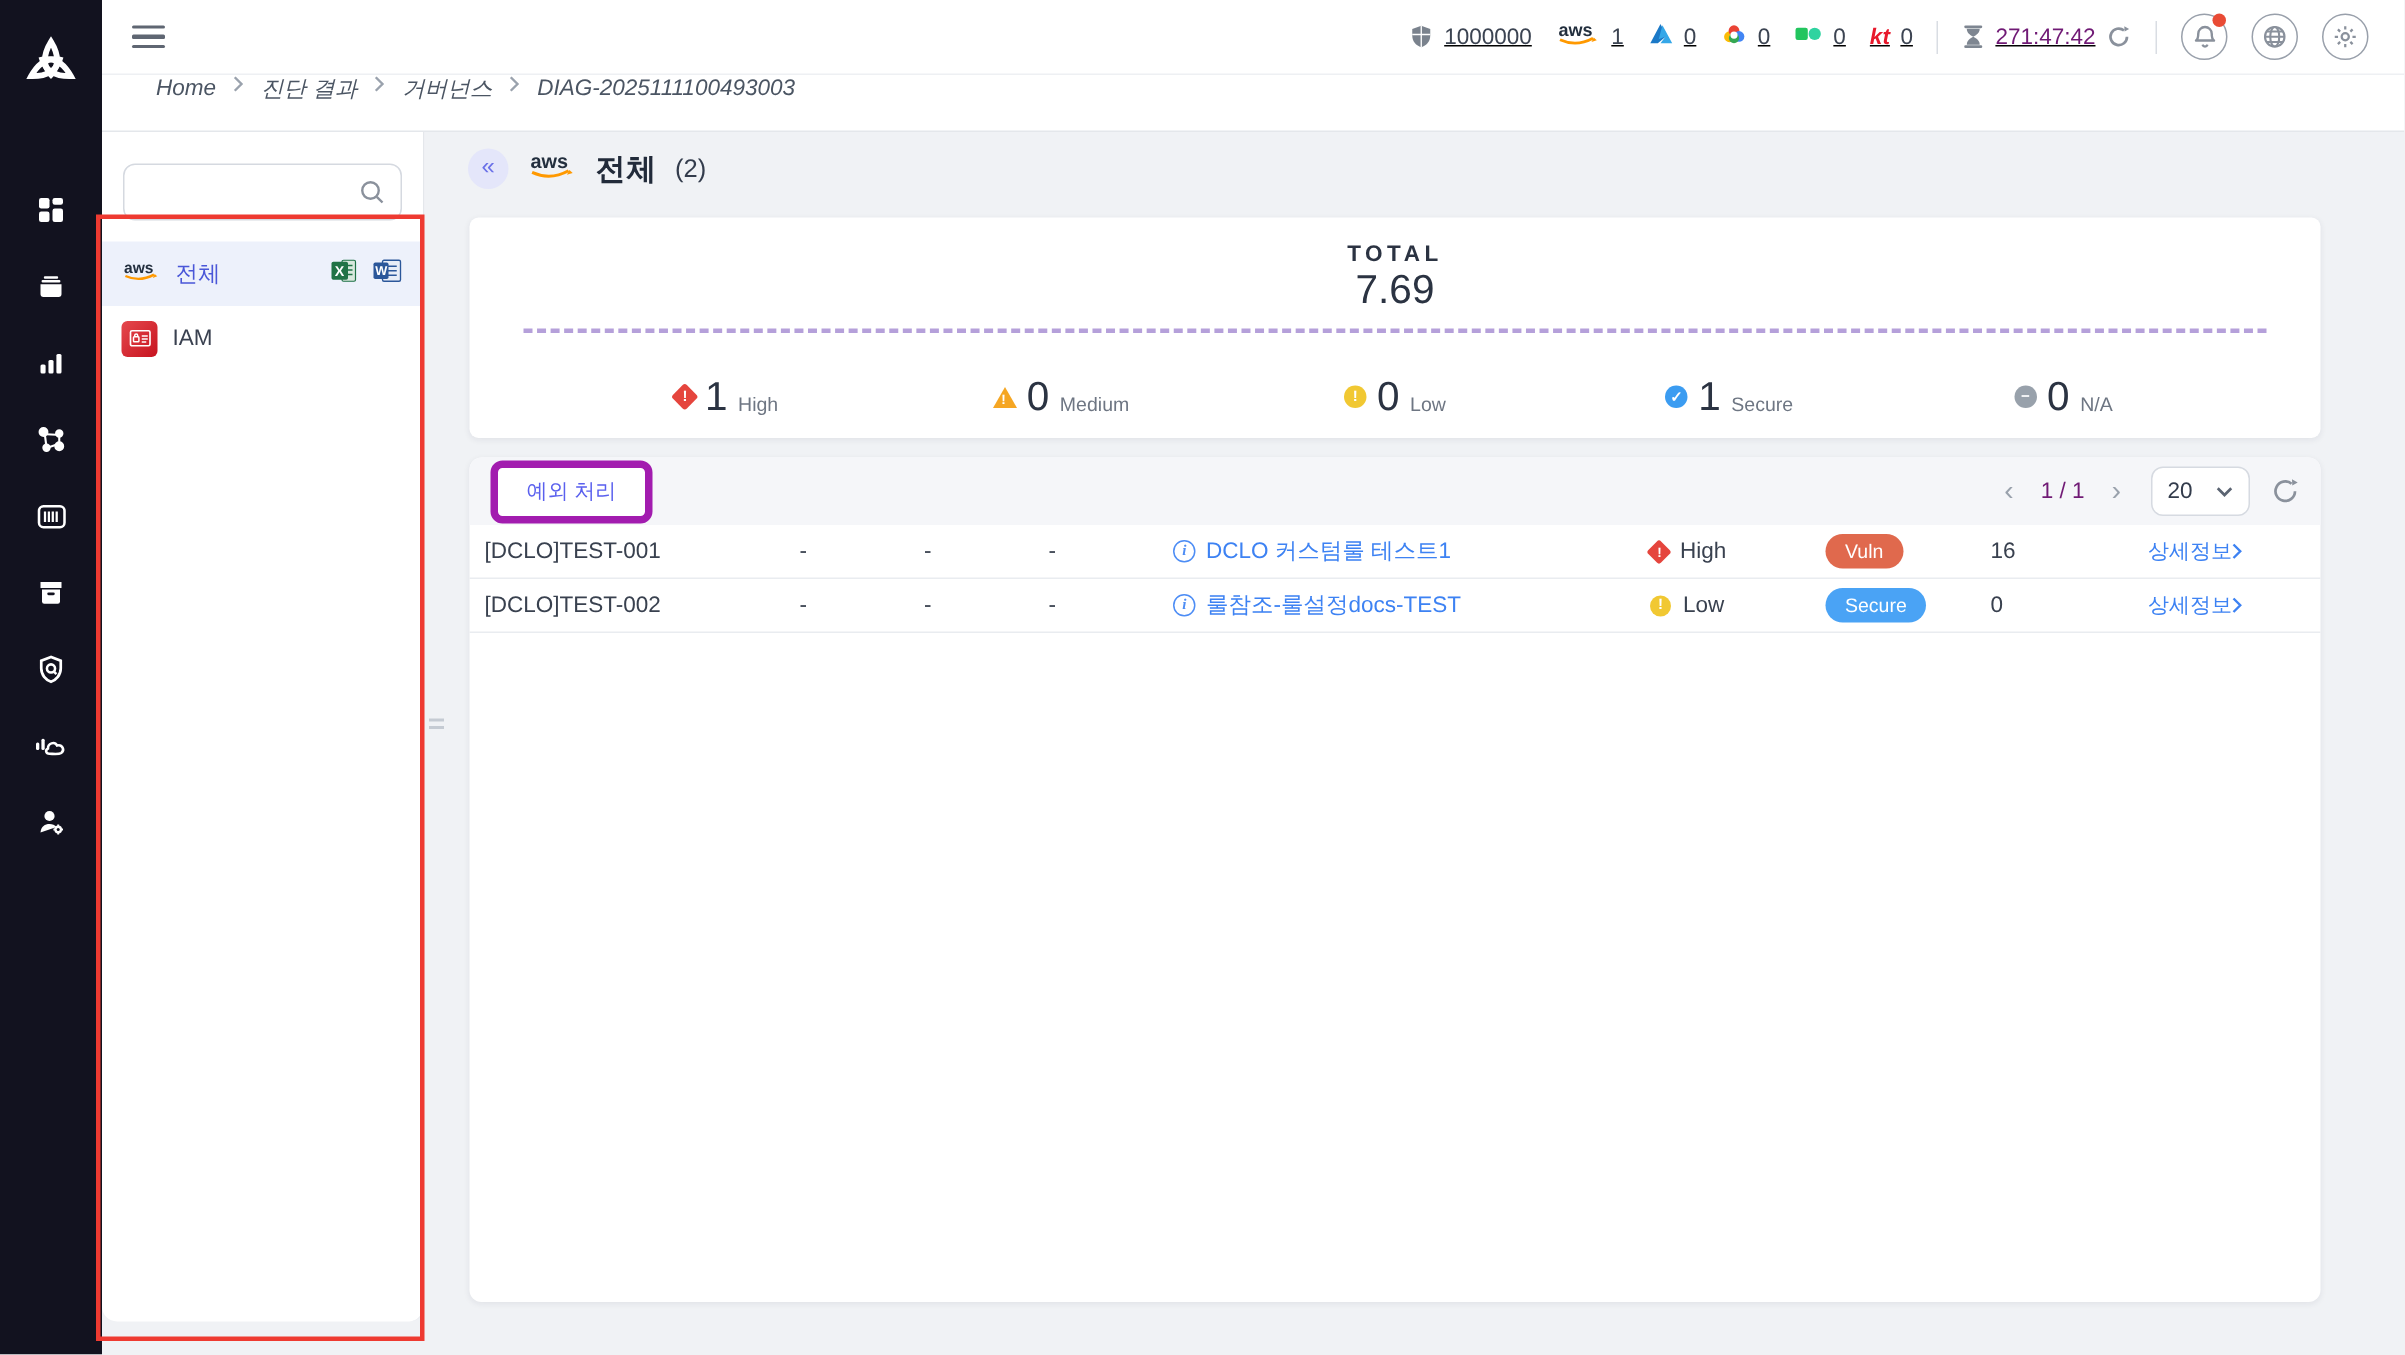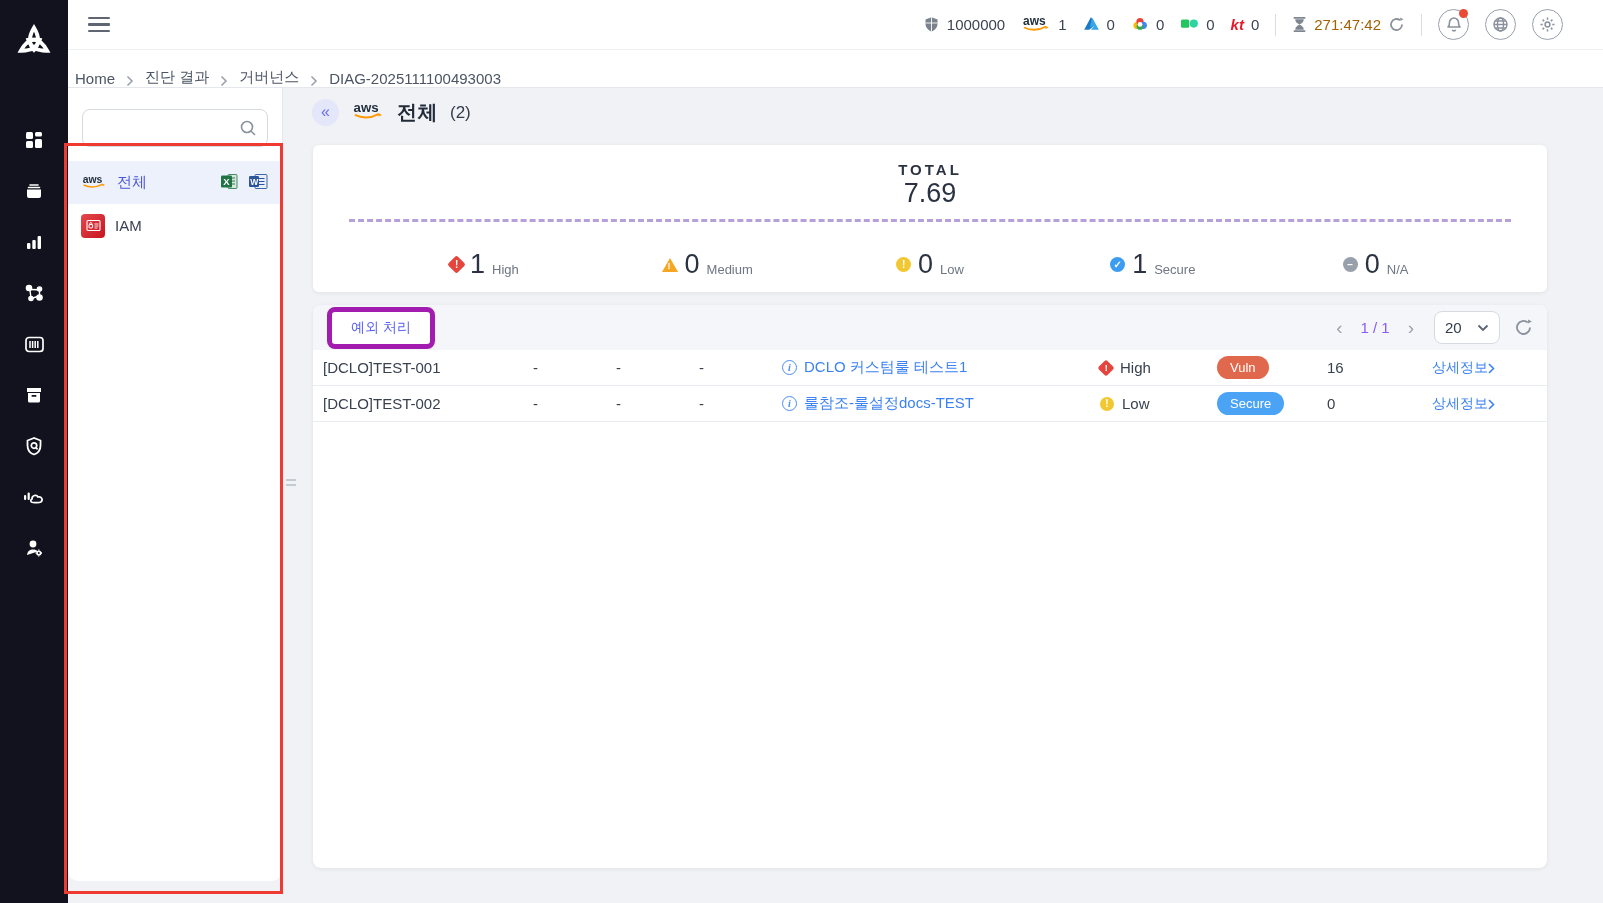--- a/index.html
+++ b/index.html
@@ -10,30 +10,30 @@
   
   .sidebar { position:absolute; left:0; top:0; width:68px; height:903px; background:#12121f; z-index:6; }
   .logo-wrap { display:flex; justify-content:center; padding-top:20px; }
   .nav-icons { position:absolute; top:128px; left:0; width:68px; display:flex; flex-direction:column; align-items:center; gap:27px; }
   .nav-btn { width:24px; height:24px; display:flex; align-items:center; justify-content:center; color:#fff; cursor:pointer; }
 
   
   .topbar { position:absolute; left:68px; top:0; width:1535px; height:50px; background:#fff; border-bottom:1px solid #eef0f3; display:flex; align-items:center; z-index:5; }
   .hamburger { margin-left:20px; width:22px; cursor:pointer; }
   .hamburger span { display:block; height:2.5px; background:#5f6672; margin:4px 0; border-radius:1px; }
-  .topbar-right { margin-left:auto; display:flex; align-items:center; padding-right:40px; gap:16px; }
+  .topbar-right { margin-left:auto; display:flex; align-items:center; padding-right:24px; gap:16px;text-decoration:underline; }
   .counter { display:flex; align-items:center; gap:7px; font-size:15px; color:#3c4452; }
   .vsep { width:1px; height:22px; background:#d9dde3; }
-  .timer-group { display:flex; align-items:center; gap:7px; font-size:15px; color:#a16207; }
+  .timer-group { display:flex; align-items:center; gap:7px; font-size:15px; color:#701a75; }
   .circle-btn { width:31px; height:31px; border:1.6px solid #99a0ab; border-radius:50%; display:flex; align-items:center; justify-content:center; position:relative; color:#8a919c; cursor:pointer; background:#fff; }
   .bell-dot { position:absolute; top:-1px; right:0px; width:9px; height:9px; border-radius:50%; background:#e94b35; }
   .kt-text { font-weight:800; font-style:italic; font-size:15px; color:#e8192c; }
 
   
-  .breadcrumbs { position:absolute; left:68px; top:50px; width:1535px; height:38px; background:#fff; border-bottom:1px solid #e4e7eb; display:flex; align-items:flex-end; padding-left:7px; gap:11px; font-size:15px; color:#4b5563; z-index:5; }
+  .breadcrumbs { position:absolute; left:68px; top:50px; width:1535px; height:38px; background:#fff; border-bottom:1px solid #e4e7eb; display:flex; align-items:flex-start; padding-left:36px; gap:11px; font-size:15px; color:#4b5563; z-index:5;font-style:italic; }
   .crumb { cursor:pointer; }
   .crumb-sep { color:#9aa2ad; display:flex; }
 
   
   .left-panel { position:absolute; left:68px; top:88px; width:215px; height:793px; background:#fff; border-right:1px solid #e4e7eb; border-radius:0 0 10px 10px; z-index:2; }
   .search-wrap { margin:21px 14px 14px 14px; position:relative; }
   .search-wrap input { width:100%; height:38px; border:1px solid #d5d9e0; border-radius:8px; padding:0 34px 0 12px; font-size:14px; outline:none; font-family:inherit; }
   .search-icon { position:absolute; right:11px; top:10px; color:#8a919c; }
   .list-item { height:43px; display:flex; align-items:center; padding:0 13px; gap:10px; font-size:15px; color:#3a4150; cursor:pointer; }
   .list-item.active { background:#edf1fb; }
@@ -70,21 +70,21 @@
   .ic-circ { width:15px; height:15px; border-radius:50%; color:#fff; font-size:10px; font-weight:700; display:flex; align-items:center; justify-content:center; }
   .ic-low { background:#f1c832; }
   .ic-secure { background:#3b9cf1; }
   .ic-na { background:#98a1ab; }
 
   .table-card { position:absolute; left:313px; top:305px; width:1234px; height:563px; background:#fff; border-radius:8px; box-shadow:0 1px 4px rgba(25,35,60,.07); z-index:2; }
   .toolbar { height:45px; background:#f5f6f9; border-radius:8px 8px 0 0; display:flex; align-items:center; padding:0 14px; }
   .exception-btn { border:5px solid #a21caf; color:#5a60ee; background:#fff; border-radius:8px; padding:7px 19px; font-size:14px; cursor:pointer; font-family:inherit; }
   .toolbar-right { margin-left:auto; display:flex; align-items:center; gap:6px; }
   .pg-arrow { color:#9aa2ad; font-size:19px; padding:0 6px; cursor:pointer; line-height:1; }
-  .page-ind { font-size:15px; color:#8b5cf6; margin:0 6px; }
+  .page-ind { font-size:15px; color:#701a75; margin:0 6px; }
   .size-select { width:66px; height:33px; border:1px solid #d6dae1; border-radius:8px; background:#fff; display:flex; align-items:center; justify-content:space-between; padding:0 10px; font-size:15px; color:#333c4c; margin:0 8px; cursor:pointer; }
   .refresh-btn { color:#8a919c; display:flex; cursor:pointer; }
 
   .thead, .trow { display:grid; grid-template-columns:210px 83px 83px 83px 318px 117px 110px 105px 1fr; align-items:center; }
   .thead { height:30px; border-bottom:1px solid #e3e6eb; font-size:13.5px; font-weight:700; color:#3f4756; }
   .th { padding-left:10px; height:15px; line-height:15px; }
   .th.sep { border-left:1px solid #d3d7dd; }
   .trow { height:36px; border-bottom:1px solid #e9ecf0; font-size:15px; color:#39414f; }
   .td { padding-left:10px; }
   .item-link { color:#3d82f3; display:flex; align-items:center; gap:7px; cursor:pointer; }

